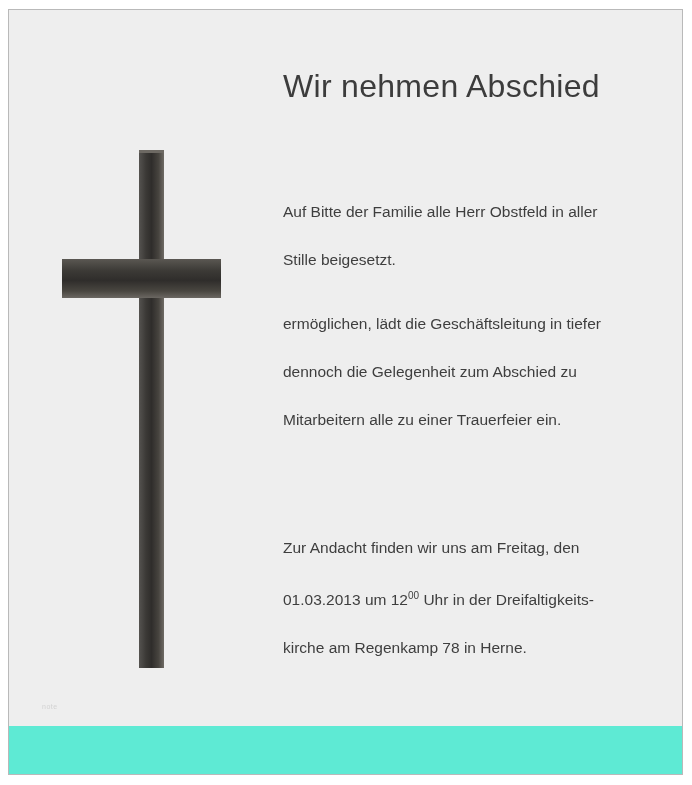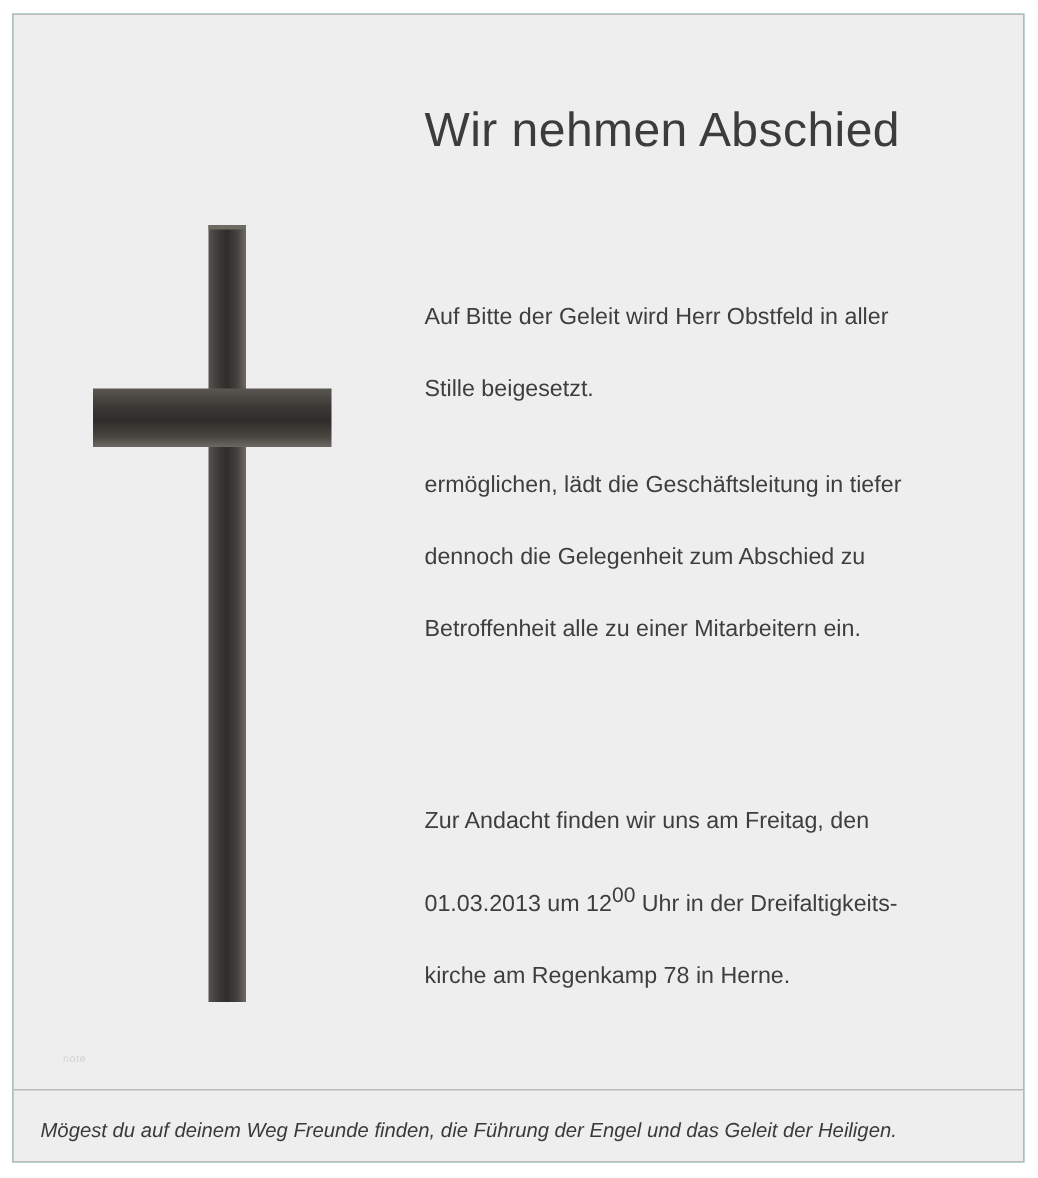--- a/index.html
+++ b/index.html
@@ -110,21 +110,21 @@
   }
   .para p {
     margin: 0;
   }
 
   .para-1 { top: 178px; }
   .para-2 { top: 290px; }
   .para-3 { top: 514px; }
 
   .sup {
-    font-size: 14px;
+    font-size: 10px;
     vertical-align: super;
   }
 
   
   .tiny-label {
     position: absolute;
     left: 33px;
     top: 693px;
     font-size: 7px;
     color: #d2d2d2;
@@ -164,40 +164,37 @@
         <div class="cross-vert"></div>
         <div class="cross-vert-top-hl"></div>
         <div class="cross-horiz"></div>
       </div>
 
       <div class="text-col">
 
         <div class="headline">Wir nehmen Abschied</div>
 
         <div class="para para-1">
-          <p>Auf Bitte der Geleit wird Herr Obstfeld in aller</p>
+          <p>Auf Bitte der Familie alle Herr Obstfeld in aller</p>
           <p>Stille beigesetzt.</p>
         </div>
 
         <div class="para para-2">
           <p>ermöglichen, lädt die Geschäftsleitung in tiefer</p>
           <p>dennoch die Gelegenheit zum Abschied zu</p>
-          <p>Betroffenheit alle zu einer Mitarbeitern ein.</p>
+          <p>Mitarbeitern alle zu einer Trauerfeier ein.</p>
         </div>
 
         <div class="para para-3">
           <p>Zur Andacht finden wir uns am Freitag, den</p>
           <p><span>01.03.2013 um 12</span><span class="sup">00</span><span> Uhr in der Dreifaltigkeits-</span></p>
           <p>kirche  am Regenkamp 78 in Herne.</p>
         </div>
 
       </div>
 
       <div class="tiny-label">note</div>
 
     </div>
 
-    <div class="footer">
-      <div class="footer-text">Mögest du auf deinem Weg Freunde finden, die Führung der Engel und das Geleit der Heiligen.</div>
-    </div>
 
   </div>
 </div>
 
 </body></html>

